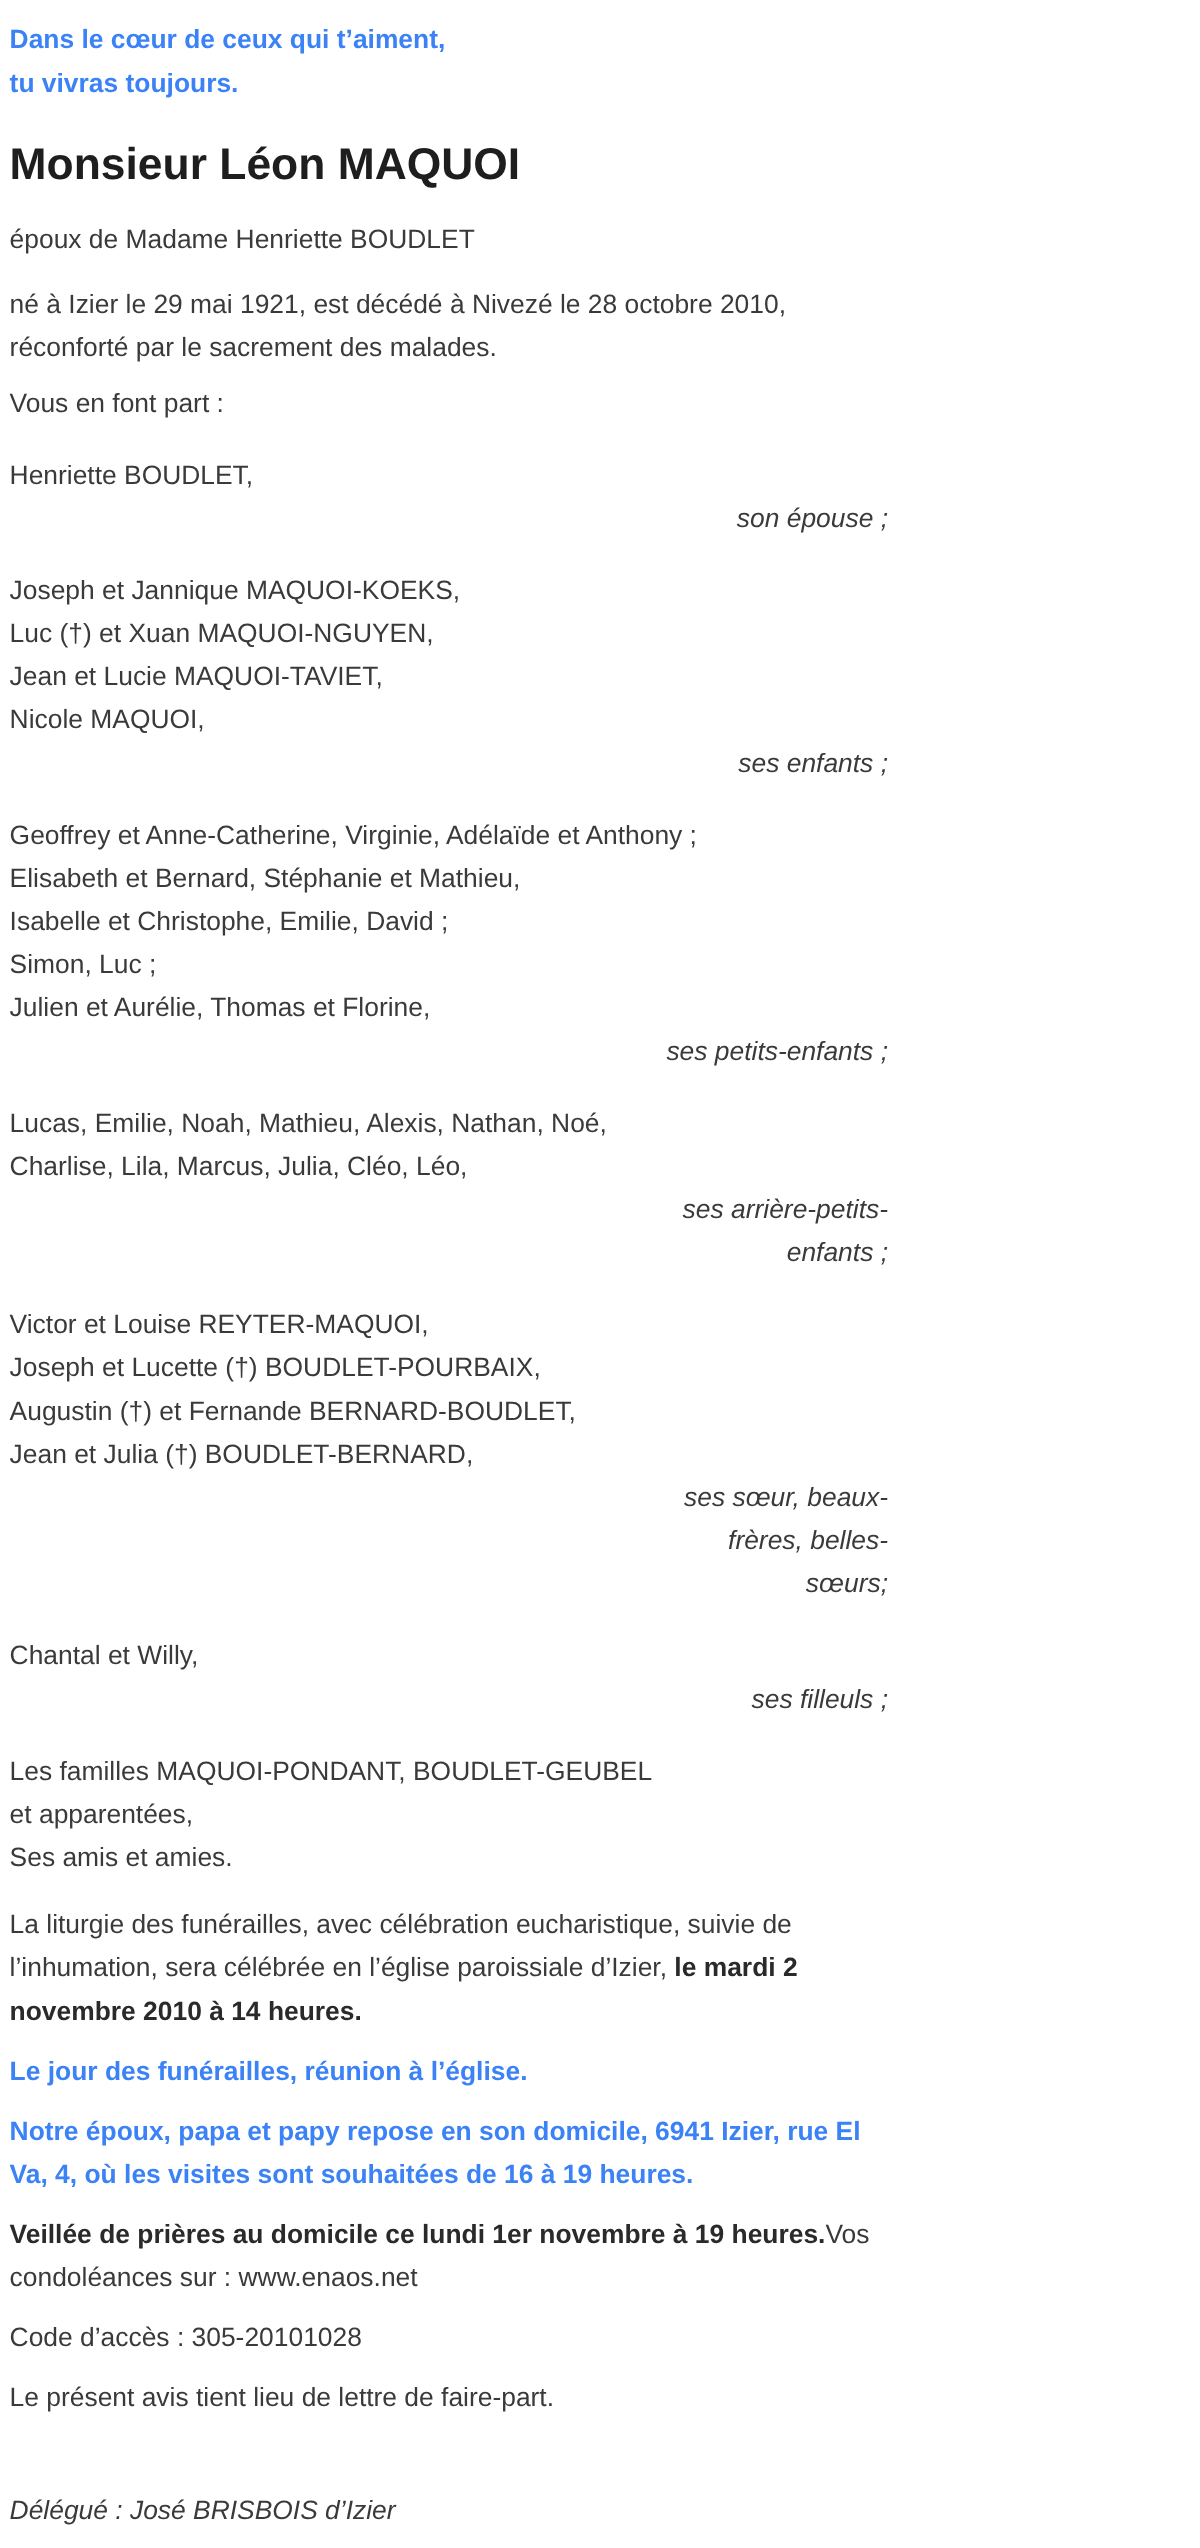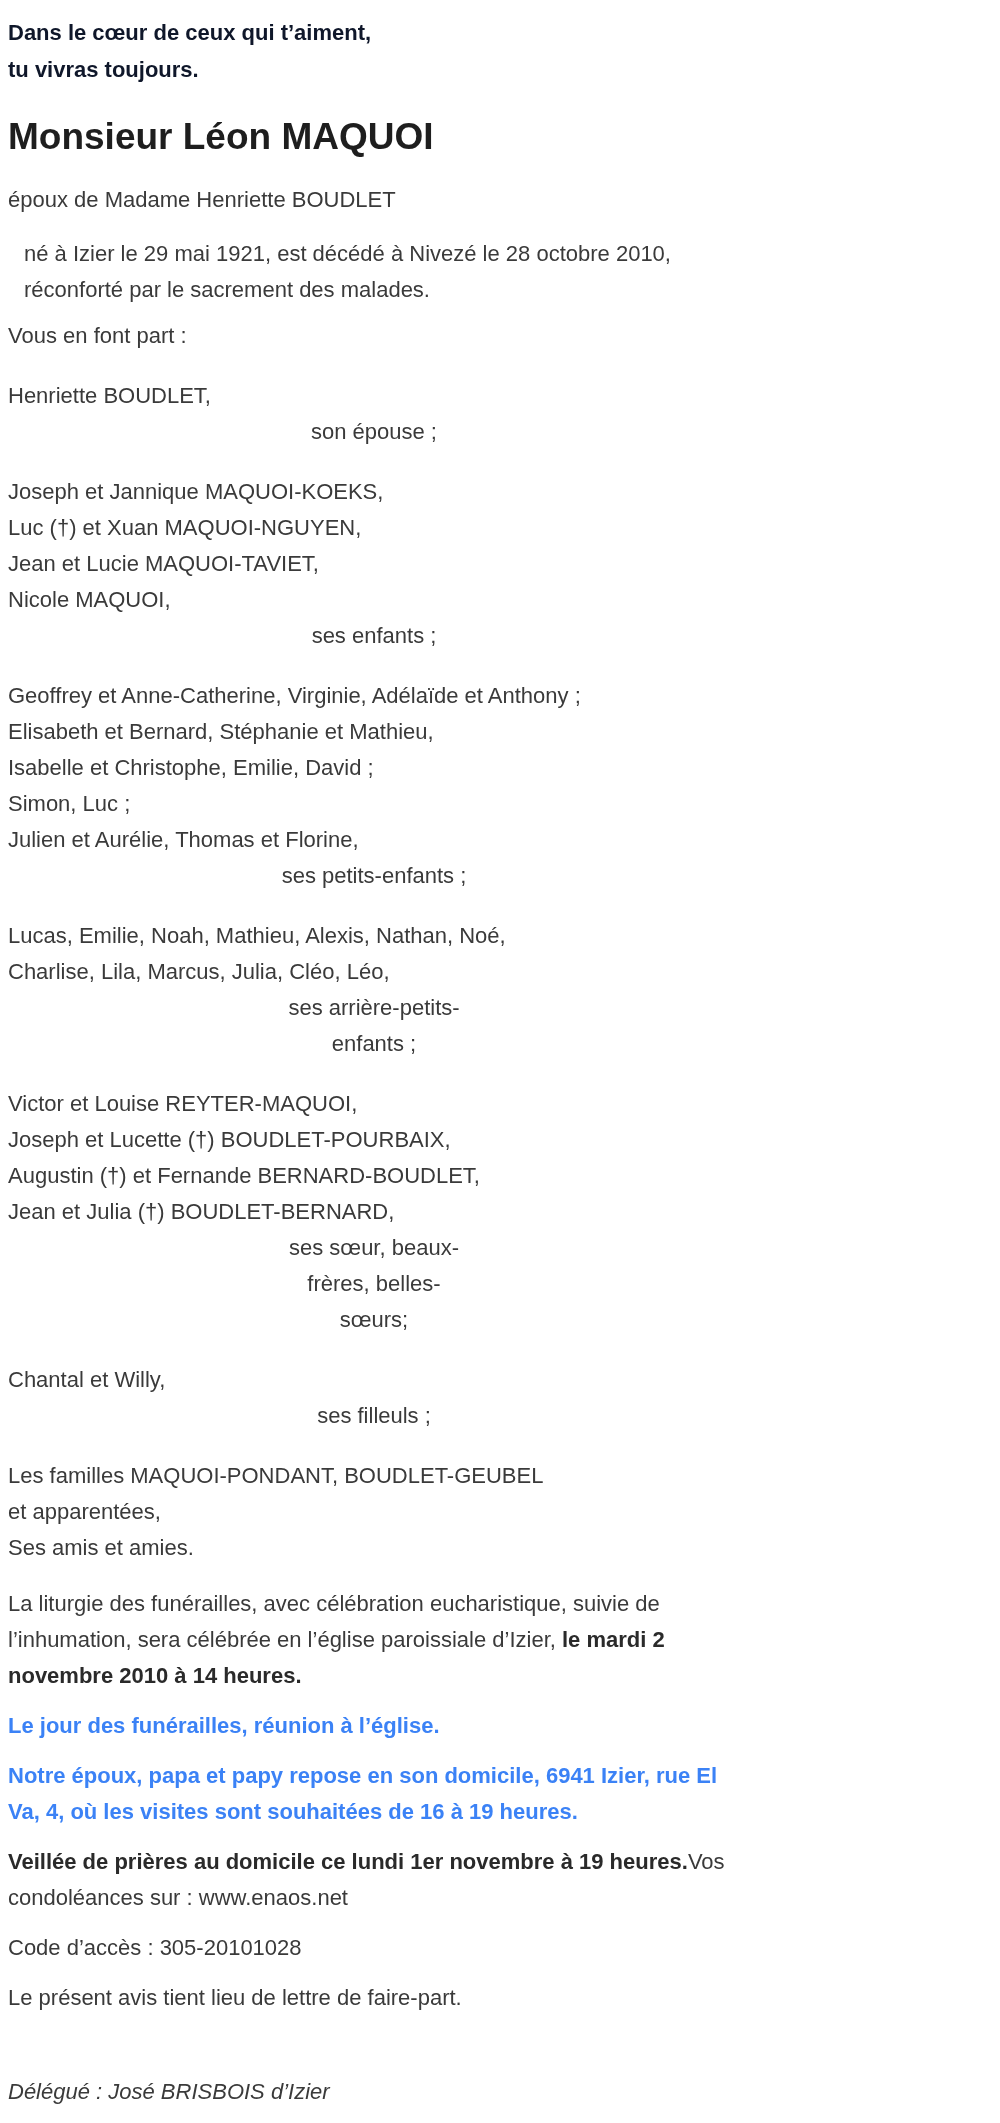--- a/index.html
+++ b/index.html
@@ -15,38 +15,39 @@
     color: #3a3a3a;
   }
   .page {
     width: 740px;
     padding: 14px 0 0 8px;
     font-size: 22px;
     line-height: 36px;
   }
   .quote {
     font-weight: 700;
-    color: #0f172a;
+    color: #3b82f6;
     line-height: 37px;
   }
   h1.name {
     margin: 26px 0 0 0;
     font-size: 37px;
     line-height: 46px;
     font-weight: 700;
     color: #1e1e1e;
   }
   p { margin: 0; }
   .spouse { margin-top: 22px; }
-  .intro  { margin-top: 18px; margin-left: 16px; }
+  .intro  { margin-top: 18px; }
   .part-label { margin-top: 10px; }
   .group { margin-top: 24px; }
   .fg-line { line-height: 36px; }
   .relation {
-    text-align: center;
+    font-style: italic;
+    text-align: right;
     white-space: pre-line;
     line-height: 36px;
   }
   .ceremony { margin-top: 14px; }
   .ceremony.first { margin-top: 20px; }
   .bold { font-weight: 700; color: #2a2a2a; }
   p.bold { font-weight: 700; color: #3b82f6; }
   .delegate { margin-top: 58px; font-style: italic; }
 </style>
 </head>

